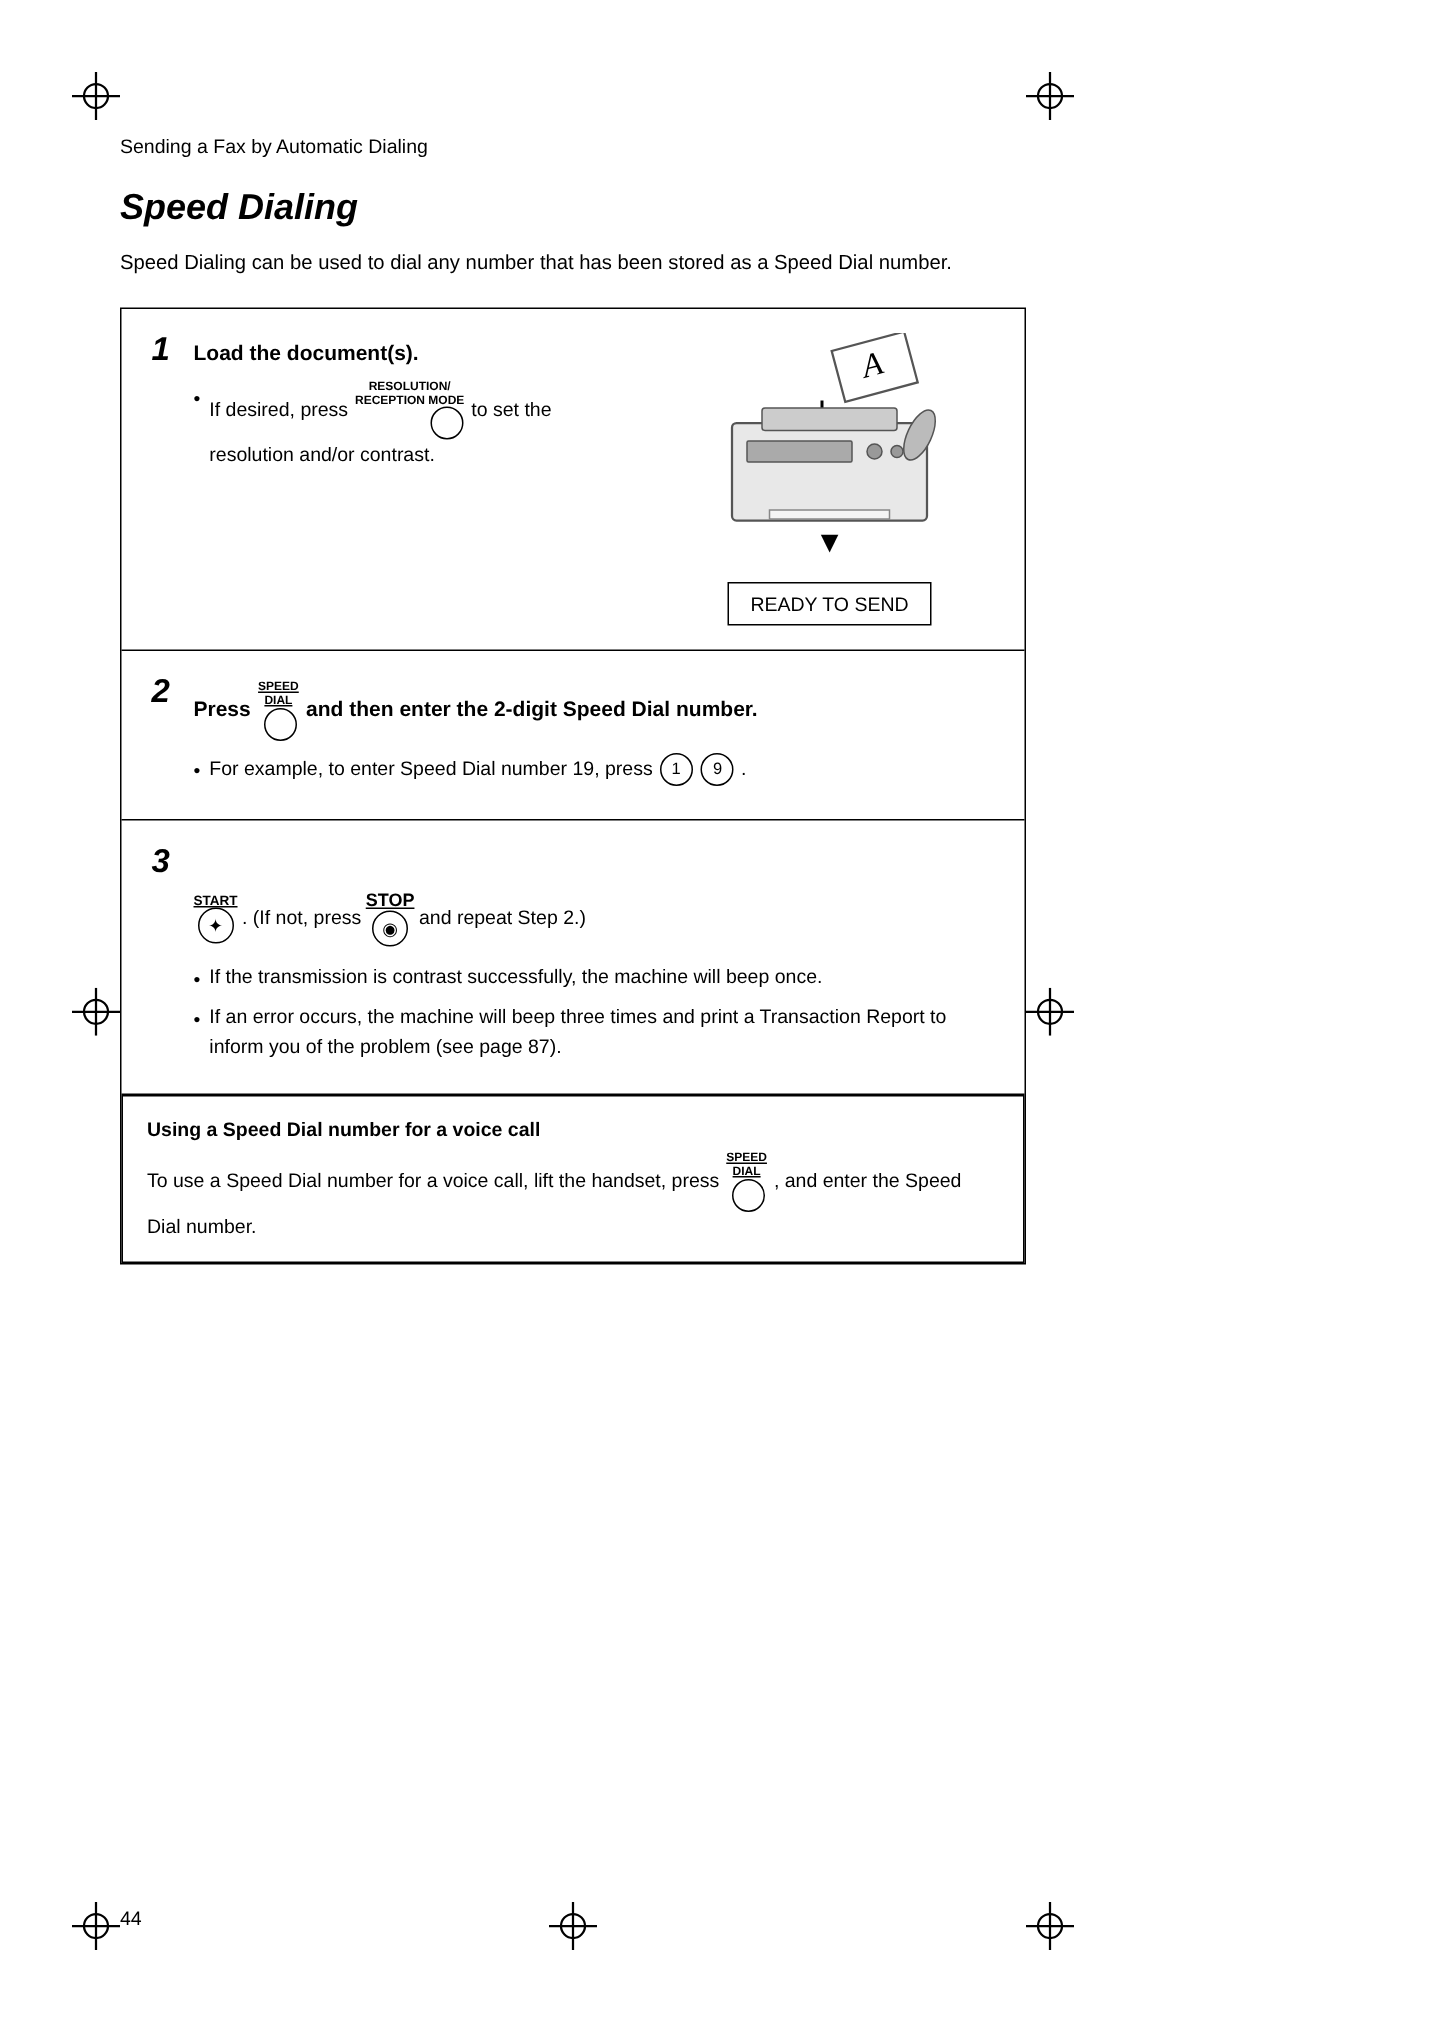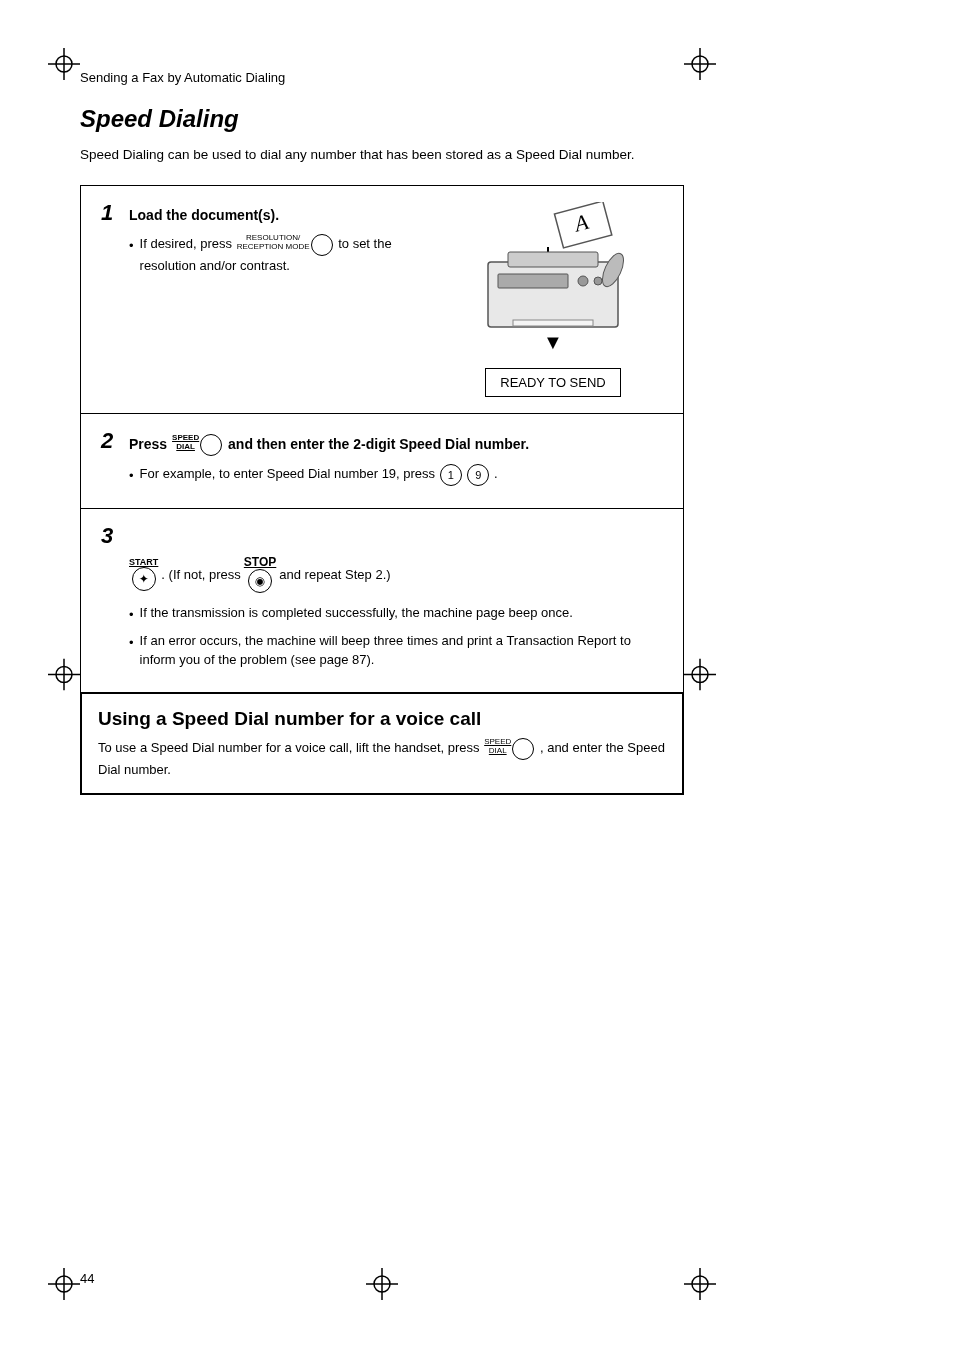--- a/index.html
+++ b/index.html
@@ -11,21 +11,21 @@
       font-family: Arial, Helvetica, sans-serif;
       font-size: 14px;
       color: #000;
       position: relative;
     }
 
     .page {
       width: 764px;
       min-height: 1351px;
       position: relative;
-      padding: 60px 80px;
+      padding: 80px 80px;
     }
 
     .breadcrumb {
       font-size: 13px;
       margin-bottom: 20px;
       margin-top: 10px;
       color: #000;
     }
 
     .section-title {
@@ -137,23 +137,25 @@
       border-radius: 50%;
       width: 22px;
       height: 22px;
       font-size: 11px;
       vertical-align: middle;
       margin: 0 1px;
     }
 
     .btn-with-label {
       display: inline-flex;
-      align-items: flex-start;
+      flex-direction: column;
+      align-items: flex-end;
       vertical-align: middle;
       margin: 0 1px;
+      font-weight: bold;
     }
 
     .start-btn {
       display: inline-flex;
       flex-direction: column;
       align-items: center;
       vertical-align: middle;
     }
     .start-btn .label-top {
       font-size: 9px;
@@ -200,21 +202,21 @@
       text-decoration: underline;
     }
 
     .note-box {
       border: 1px solid #000;
       padding: 14px 16px;
       margin: 0;
     }
 
     .note-title {
-      font-size: 19px;
+      font-size: 13px;
       font-weight: bold;
       margin-bottom: 8px;
     }
 
     .note-text {
       font-size: 13px;
       line-height: 1.5;
     }
 
     .page-number {
@@ -390,21 +392,21 @@
           </span>
           <span>. (If not, press</span>
           <span class="stop-btn">
             <span class="label-top">STOP</span>
             <span class="circle-btn">◉</span>
           </span>
           <span>and repeat Step 2.)</span>
         </div>
         <div class="bullet-item">
           <span class="bullet-dot">•</span>
-          <span>If the transmission is completed successfully, the machine page beep once.</span>
+          <span>If the transmission is contrast successfully, the machine will beep once.</span>
         </div>
         <div class="bullet-item">
           <span class="bullet-dot">•</span>
           <span>If an error occurs, the machine will beep three times and print a Transaction Report to inform you of the problem (see page 87).</span>
         </div>
       </div>
     </div>
 
     <div class="note-box">
       <div class="note-title">Using a Speed Dial number for a voice call</div>

